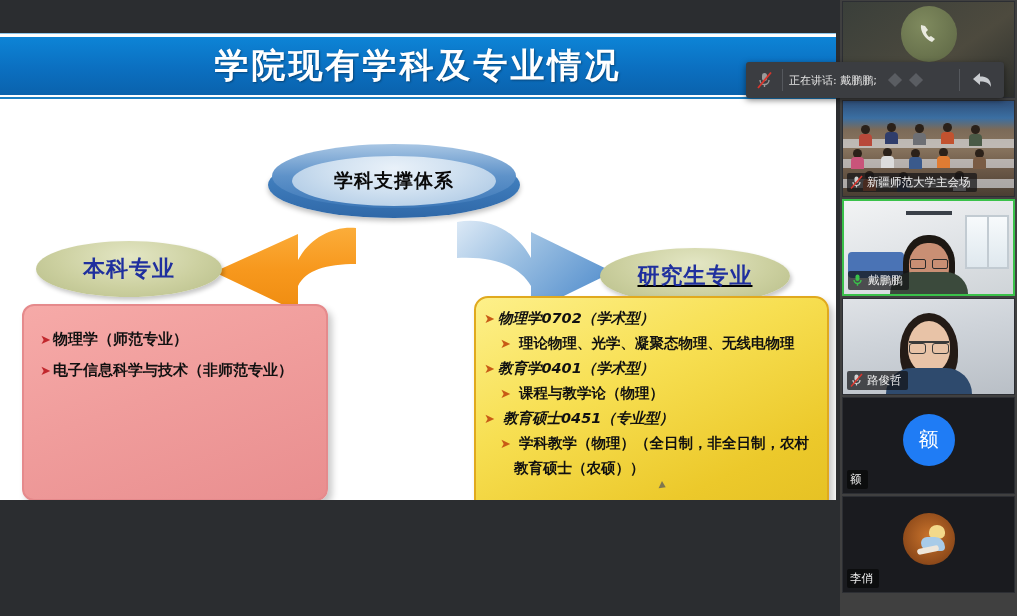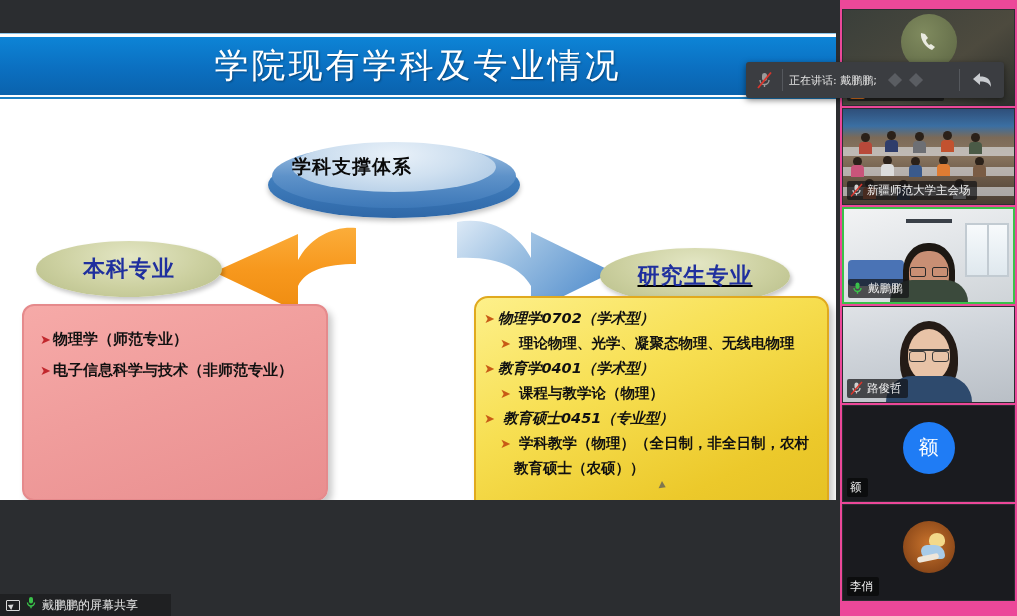--- a/index.html
+++ b/index.html
@@ -33,21 +33,21 @@
     border-bottom:2px solid #ffffff;
     display:flex; align-items:center; justify-content:center;
   }
   .title-band:after{
     content:""; position:absolute; left:0; bottom:-4px; width:100%; height:2px;
     background:#1b7fc4;
   }
   .title-text {
     color:#ffffff;
     font-size:34px;
-    font-weight:normal;
+    font-weight:bold;
     letter-spacing:3px;
     text-shadow:1px 1px 2px rgba(0,0,0,.35);
     font-family:"DejaVu Sans","Liberation Sans",sans-serif;
   }
 
   
   .hub {
     position:absolute; left:268px; top:108px; width:252px; height:78px;
   }
   .hub .disc-bottom{
@@ -55,24 +55,24 @@
     border-radius:50%;
     background:linear-gradient(180deg,#6d9fd0 0%,#3f7cbb 45%,#2f68a8 100%);
     box-shadow:0 3px 5px rgba(0,0,0,.25);
   }
   .hub .disc-mid{
     position:absolute; left:4px; top:2px; width:244px; height:64px;
     border-radius:50%;
     background:linear-gradient(180deg,#a8c6e4 0%,#5e92c9 50%,#3d78b8 100%);
   }
   .hub .disc-top{
-    position:absolute; left:24px; top:0; width:204px; height:50px;
+    position:absolute; left:24px; top:14px; width:204px; height:50px;
     border-radius:50%;
     background:radial-gradient(ellipse at 50% 25%,#e9f1f9 0%,#cfe0f0 45%,#a6c4e2 100%);
-    display:flex; align-items:center; justify-content:flex-start;
+    display:flex; align-items:center; justify-content:center;
   }
   .hub-label{
     color:#0a0a0a; font-size:19px; font-weight:bold; letter-spacing:1px;
     font-family:"DejaVu Sans","Liberation Sans",sans-serif;
   }
 
   
   .pill {
     position:absolute; height:56px; border-radius:50%;
     background:radial-gradient(ellipse at 50% 28%,#e3e6c4 0%,#ccd0a0 55%,#b7bd88 100%);
@@ -157,22 +157,22 @@
     padding:0 6px 0 6px;
     font-family:"DejaVu Sans","Liberation Sans",sans-serif;
     flex:0 0 auto;
   }
   #zoom-toolbar .tb-diamonds{ flex:1; display:flex; align-items:center; gap:5px; padding-left:4px;}
   #zoom-toolbar .tb-arrow{ width:44px; display:flex; align-items:center; justify-content:center;}
 
   
   #strip{
     position:absolute; right:0; top:0; width:177px; height:616px;
-    background:#ec4899;
-    padding:8px 2px;
+    background:#404040;
+    padding:0 2px;
   }
   .tile{
     position:relative; width:173px; height:97px; margin:1px auto 2px auto;
     background:#17181b; overflow:hidden; border:1px solid #2c2e33;
   }
   .tile.active{ border:2px solid #3ac14a; }
   .tile .namebar{
     position:absolute; left:4px; bottom:4px; max-width:165px;
     display:flex; align-items:center; gap:4px;
     background:rgba(20,20,22,.72); border-radius:2px;
@@ -594,25 +594,14 @@
           <span class="girl-leg"></span>
         </div>
       </div>
       <div class="namebar" style="background:rgba(10,10,12,.85)">
         <span class="nm">李俏</span>
       </div>
     </div>
 
   </div>
 
-  <div id="share-bar">
-    <span class="screen-icon"></span>
-    <span>
-      <svg width="12" height="14" viewBox="0 0 12 14">
-        <rect x="4" y="1" width="4" height="6.5" rx="2" fill="#3ac14a"></rect>
-        <path d="M2.5 6.5 a3.5 3.5 0 0 0 7 0" stroke="#3ac14a" stroke-width="1.4" fill="none"></path>
-        <line x1="6" y1="10" x2="6" y2="12.3" stroke="#3ac14a" stroke-width="1.4"></line>
-      </svg>
-    </span>
-    <span class="sb-text">戴鹏鹏的屏幕共享</span>
-  </div>
 
 </div>
 
 </body></html>

